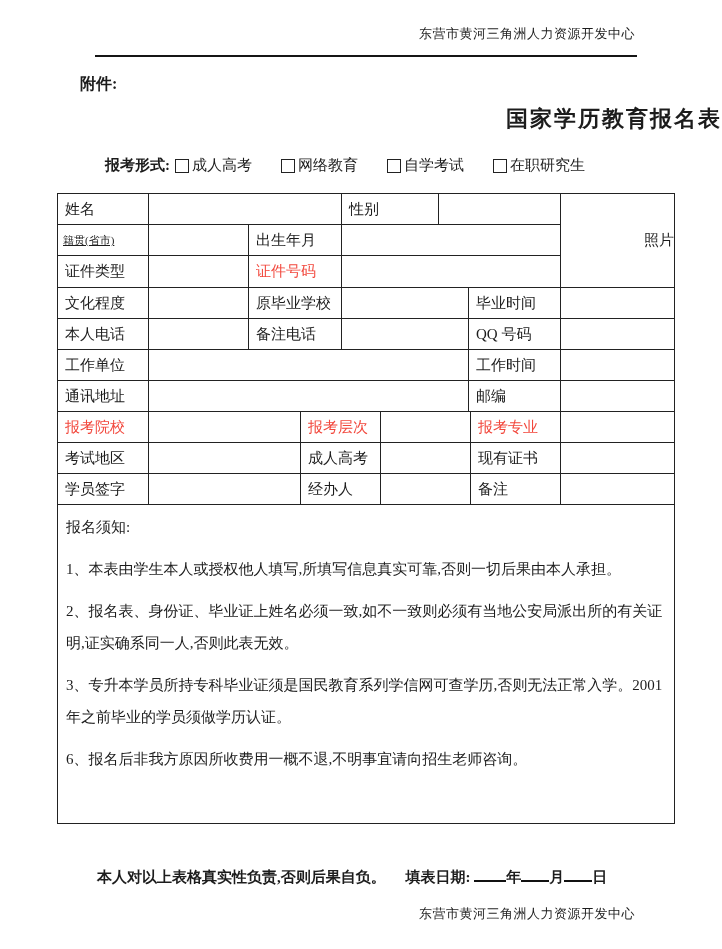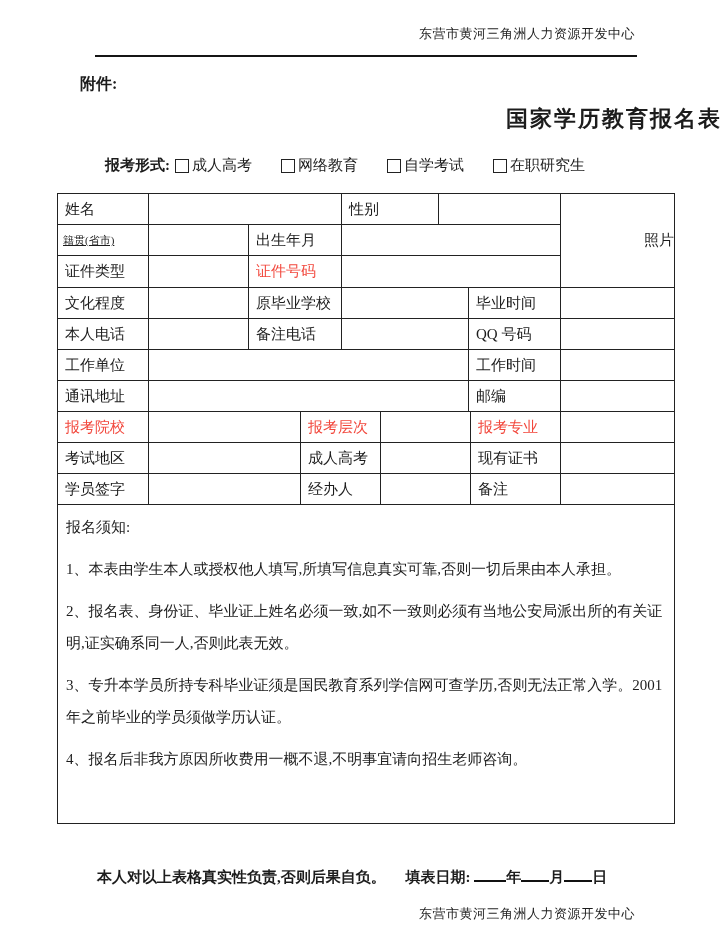--- a/index.html
+++ b/index.html
@@ -155,21 +155,21 @@
       <div class="tcell" style="width:90px"></div>
       <div class="tcell" style="width:90px">备注</div>
       <div class="tcell last" style="width:113px"></div>
     </div>
 
     <div class="notes">
       <p class="nheading">报名须知:</p>
       <p>1、本表由学生本人或授权他人填写,所填写信息真实可靠,否则一切后果由本人承担。</p>
       <p>2、报名表、身份证、毕业证上姓名必须一致,如不一致则必须有当地公安局派出所的有关证明,证实确系同一人,否则此表无效。</p>
       <p>3、专升本学员所持专科毕业证须是国民教育系列学信网可查学历,否则无法正常入学。2001 年之前毕业的学员须做学历认证。</p>
-      <p>4、报名后非我方原因所收费用一概不退,不明事宜请向招生老师咨询。</p>
+      <p>6、报名后非我方原因所收费用一概不退,不明事宜请向招生老师咨询。</p>
     </div>
   </div>
 
   <div class="declaration">
     <span>本人对以上表格真实性负责,否则后果自负。</span>
     <span class="date-label">填表日期:</span>
     <span class="blank first"></span><span>年</span><span class="blank"></span><span>月</span><span class="blank"></span><span>日</span>
   </div>
 
   <div class="org-footer">东营市黄河三角洲人力资源开发中心</div>

